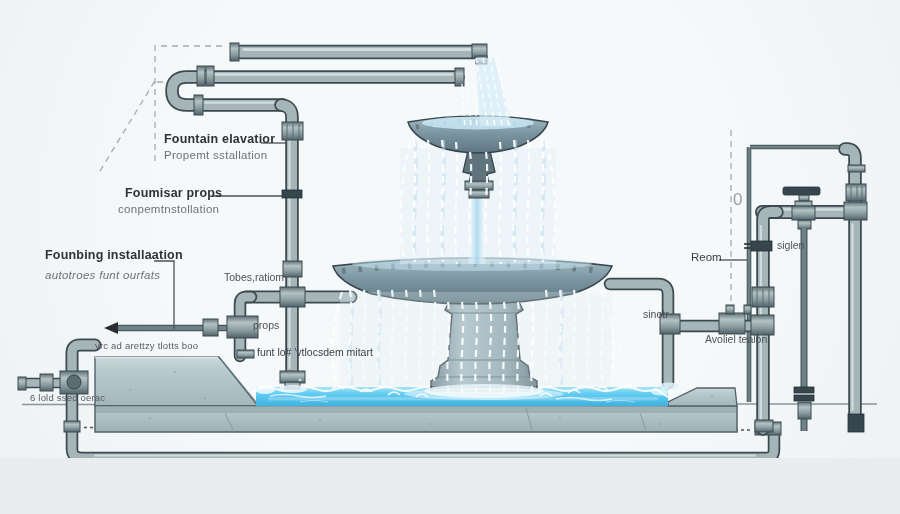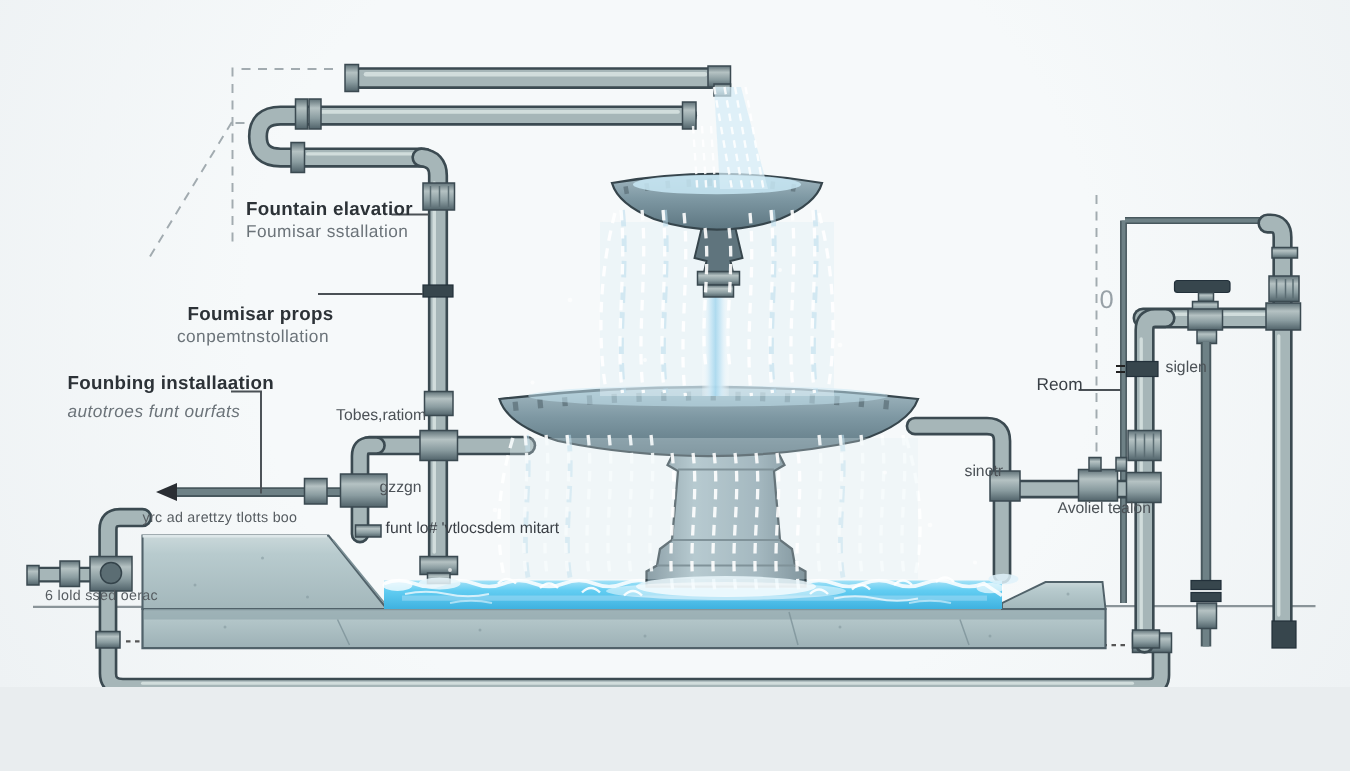--- a/index.html
+++ b/index.html
@@ -340,35 +340,35 @@
   <g>
     <path class="lead" d="M261,143 H286"></path>
     <path class="lead" d="M212,196 H282"></path>
     <path class="lead" stroke-width="1.2" d="M154,261 H174 V329"></path>
     <path class="lead" stroke-width="1.2" d="M719,260 H747"></path>
   </g>
 </svg>
 
   <div class="lbl" style="left:164px;top:132px;">
     <div class="t1">Fountain elavatior</div>
-    <div class="t2">Foumisar sstallation</div>
+    <div class="t2">Propemt sstallation</div>
   </div>
 
   <div class="lbl" style="left:118px;top:186px;">
-    <div class="t1" style="margin-left:7px;margin-top:16px;">Foumisar props</div>
+    <div class="t1" style="margin-left:7px;">Foumisar props</div>
     <div class="t2">conpemtnstollation</div>
   </div>
 
   <div class="lbl" style="left:45px;top:248px;">
     <div class="t1">Founbing installaation</div>
     <div class="t2" style="margin-top:7px;font-style:italic;">autotroes funt ourfats</div>
   </div>
 
   <div class="lbl small" style="left:224px;top:271px;">Tobes,ratiom</div>
-  <div class="lbl small" style="left:253px;top:319px;">gzzgn</div>
+  <div class="lbl small" style="left:253px;top:319px;">props</div>
   <div class="lbl small" style="left:257px;top:346px;color:#3a3f45;">funt lo# 'vtlocsdem mitart</div>
   <div class="lbl tiny" style="left:95px;top:341px;">yrc ad arettzy tlotts boo</div>
   <div class="lbl tiny" style="left:30px;top:393px;">6 lold ssed oerac</div>
   <div class="lbl small" style="left:691px;top:251px;font-size:11.5px;color:#3a4046;text-align:right;">Reom</div>
   <div class="lbl small" style="left:777px;top:239px;">siglen</div>
   <div class="lbl small" style="left:643px;top:308px;">sinotr</div>
   <div class="lbl small" style="left:705px;top:333px;">Avoliel tealon</div>
   <div class="lbl zero" style="left:733px;top:190px;">0</div>
 
 </div>

